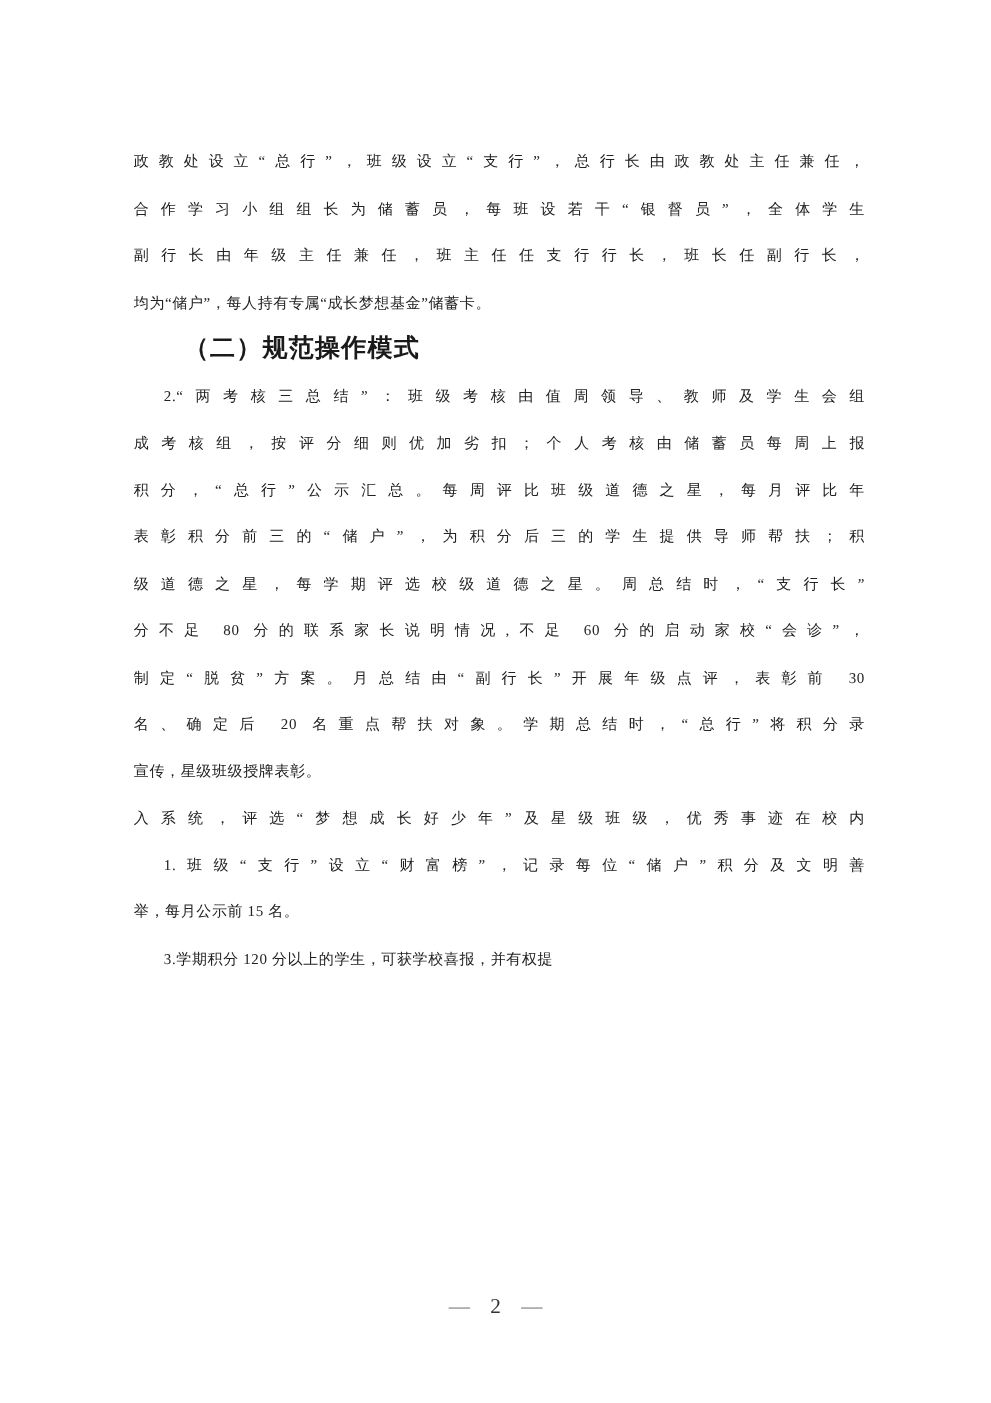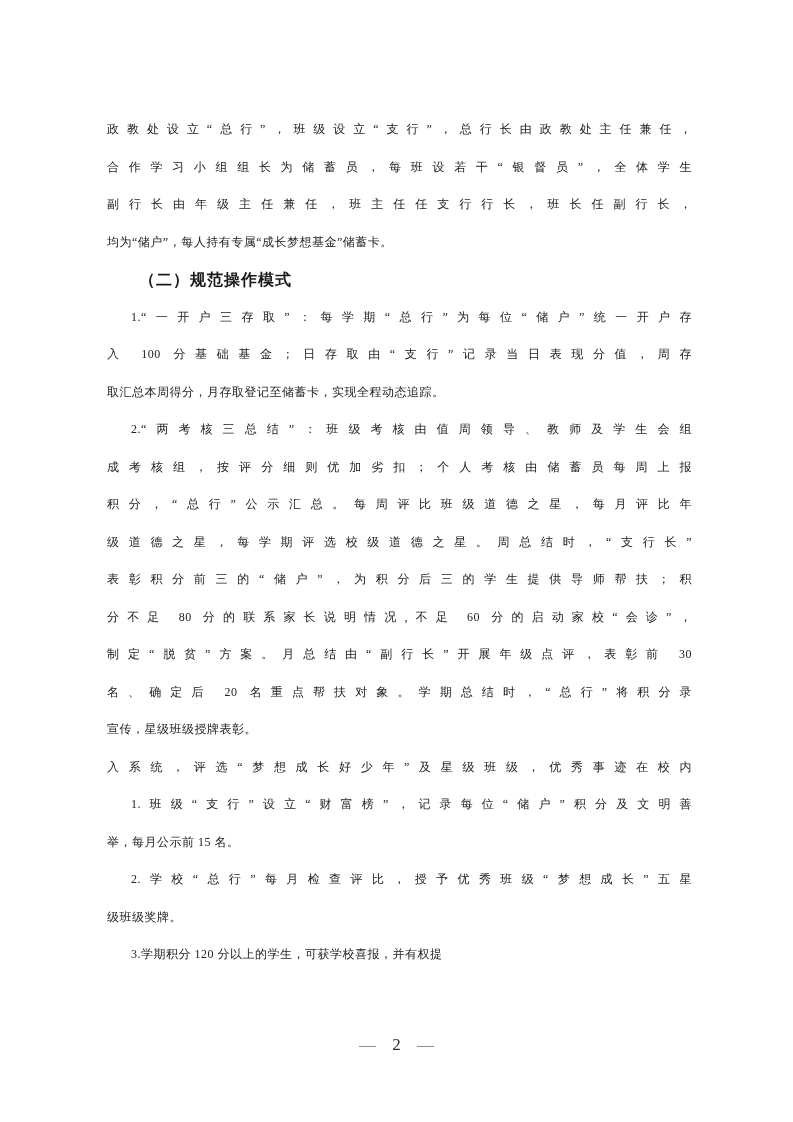--- a/index.html
+++ b/index.html
@@ -37,21 +37,21 @@
     letter-spacing: 0.5px;
     color: #222222;
   }
   .line.last {
     text-align-last: left;
   }
   .line.indent {
     text-indent: 2em;
   }
   .heading {
-    font-size: 16px;
+    font-size: 20px;
     line-height: 37.5px;
     min-height: 37.5px;
     font-weight: 700;
     text-indent: 2em;
     letter-spacing: 1px;
     color: #1a1a1a;
   }
   .footer {
     position: absolute;
     top: 1035px;
@@ -79,43 +79,34 @@
   <div class="doc-body">
 
   <div class="paragraph">
         <div class="line">政教处设立“总行”，班级设立“支行”，总行长由政教处主任兼任，</div>
         <div class="line">合作学习小组组长为储蓄员，每班设若干“银督员”，全体学生</div>
         <div class="line">副行长由年级主任兼任，班主任任支行行长，班长任副行长，</div>
         <div class="line last">均为“储户”，每人持有专属“成长梦想基金”储蓄卡。</div>
       </div>
       <div class="heading">（二）规范操作模式</div>
       <div class="paragraph">
-        <div class="line indent">1.“一开户三存取”：每学期“总行”为每位“储户”统一开户存</div>
-        <div class="line">入 100 分基础基金；日存取由“支行”记录当日表现分值，周存</div>
-        <div class="line last">取汇总本周得分，月存取登记至储蓄卡，实现全程动态追踪。</div>
-      </div>
-      <div class="paragraph">
         <div class="line indent">2.“两考核三总结”：班级考核由值周领导、教师及学生会组</div>
         <div class="line">成考核组，按评分细则优加劣扣；个人考核由储蓄员每周上报</div>
         <div class="line">积分，“总行”公示汇总。每周评比班级道德之星，每月评比年</div>
+        <div class="line">表彰积分前三的“储户”，为积分后三的学生提供导师帮扶；积</div>
         <div class="line">级道德之星，每学期评选校级道德之星。周总结时，“支行长”</div>
-        <div class="line">表彰积分前三的“储户”，为积分后三的学生提供导师帮扶；积</div>
         <div class="line">分不足 80 分的联系家长说明情况,不足 60 分的启动家校“会诊”，</div>
         <div class="line">制定“脱贫”方案。月总结由“副行长”开展年级点评，表彰前 30</div>
         <div class="line">名、确定后 20 名重点帮扶对象。学期总结时，“总行”将积分录</div>
         <div class="line last">宣传，星级班级授牌表彰。</div>
         <div class="line">入系统，评选“梦想成长好少年”及星级班级，优秀事迹在校内</div>
       </div>
       <div class="paragraph">
         <div class="line indent">1.班级“支行”设立“财富榜”，记录每位“储户”积分及文明善</div>
         <div class="line last">举，每月公示前 15 名。</div>
-      </div>
-      <div class="paragraph">
-        <div class="line indent">2.学校“总行”每月检查评比，授予优秀班级“梦想成长”五星</div>
-        <div class="line last">级班级奖牌。</div>
       </div>
       <div class="paragraph">
         <div class="line last indent">3.学期积分 120 分以上的学生，可获学校喜报，并有权提</div>
       </div>
     </div>
 
   <div class="footer">
     <span class="dash">—</span>
     <span class="num">2</span>
     <span class="dash">—</span>

